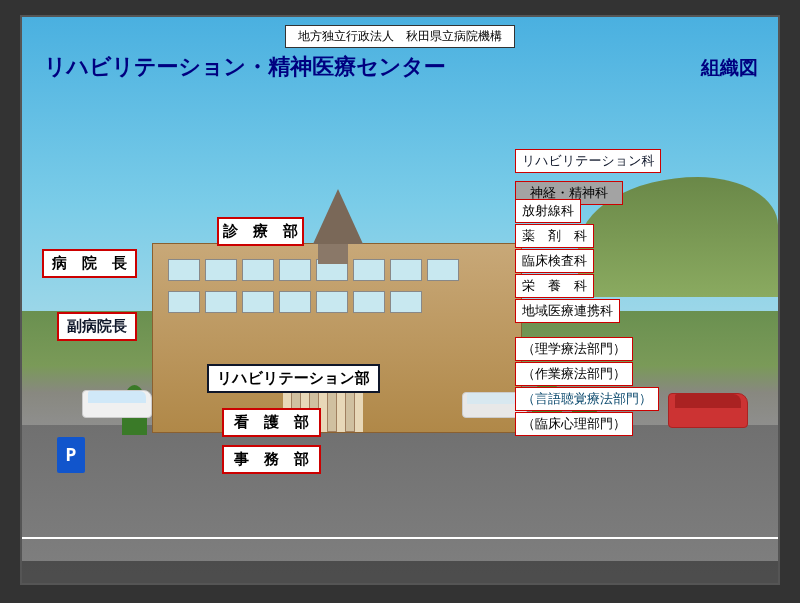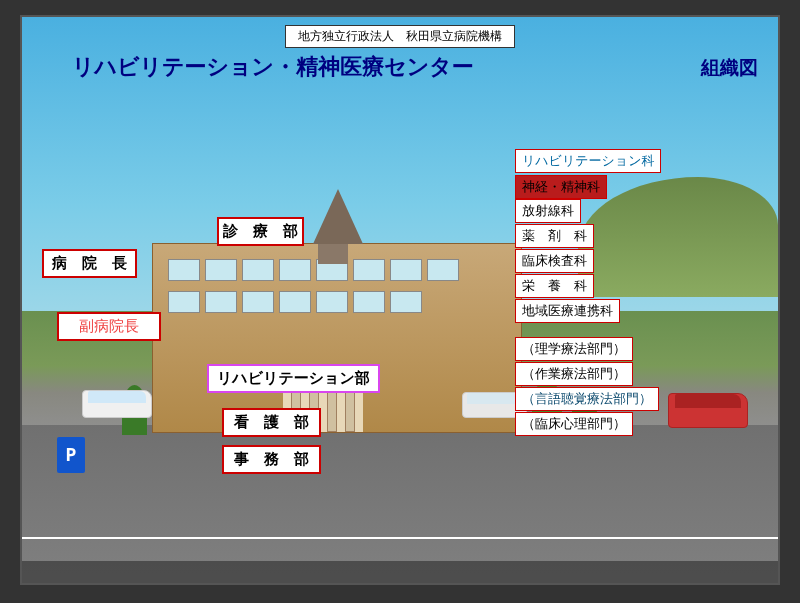--- a/index.html
+++ b/index.html
@@ -182,39 +182,39 @@
 
     <line x1="95" y1="248" x2="95" y2="248" stroke="#CC0000" stroke-width="1.5"></line>
 
     <line x1="75" y1="248" x2="75" y2="310" stroke="#CC0000" stroke-width="1.5"></line>
     <line x1="75" y1="248" x2="95" y2="248" stroke="#CC0000" stroke-width="1.5"></line>
     <line x1="75" y1="310" x2="88" y2="310" stroke="#CC0000" stroke-width="1.5"></line>
   </svg>
 
   <div style="position:absolute;top:8px;left:50%;transform:translateX(-50%);border:1px solid #333;padding:2px 12px;font-size:12px;background:white;color:#000;white-space:nowrap;z-index:15;">地方独立行政法人　秋田県立病院機構</div>
 
-  <div style="position:absolute;top:35px;left:22px;font-size:22px;font-weight:bold;color:#000080;white-space:nowrap;z-index:15;margin-left:28px;">リハビリテーション・精神医療センター</div>
+  <div style="position:absolute;top:35px;left:22px;font-size:22px;font-weight:bold;color:#000080;white-space:nowrap;z-index:15;">リハビリテーション・精神医療センター</div>
 
   <div style="position:absolute;top:38px;right:20px;font-size:19px;font-weight:bold;color:#000080;z-index:15;">組織図</div>
 
   <div style="position:absolute;top:232px;left:20px;background:white;border:2px solid #CC0000;padding:3px 8px;font-size:15px;font-weight:bold;color:#000;white-space:nowrap;z-index:15;">病　院　長</div>
 
-  <div style="position:absolute;top:295px;left:35px;background:white;border:2px solid #CC0000;padding:3px 20px;font-size:15px;font-weight:normal;color:#ef4444;white-space:nowrap;z-index:15;">副病院長</div>
+  <div style="position:absolute;top:295px;left:35px;background:white;border:2px solid #CC0000;padding:3px 8px;font-size:15px;font-weight:bold;color:#0f172a;white-space:nowrap;z-index:15;">副病院長</div>
 
   <div style="position:absolute;top:200px;left:195px;background:white;border:2px solid #CC0000;padding:3px 4px;font-size:15px;font-weight:bold;color:#000;white-space:nowrap;z-index:15;">診　療　部</div>
 
-  <div style="position:absolute;top:347px;left:185px;background:white;border:2px solid #d946ef;padding:3px 8px;font-size:15px;font-weight:bold;color:#000;white-space:nowrap;z-index:15;">リハビリテーション部</div>
+  <div style="position:absolute;top:347px;left:185px;background:white;border:2px solid #0f172a;padding:3px 8px;font-size:15px;font-weight:bold;color:#000;white-space:nowrap;z-index:15;">リハビリテーション部</div>
 
   <div style="position:absolute;top:428px;left:200px;background:white;border:2px solid #CC0000;padding:3px 10px;font-size:15px;font-weight:bold;color:#000;white-space:nowrap;z-index:15;">事　務　部</div>
 
   <div style="position:absolute;top:391px;left:200px;background:white;border:2px solid #CC0000;padding:3px 10px;font-size:15px;font-weight:bold;color:#000;white-space:nowrap;z-index:15;">看　護　部</div>
 
-  <div style="position:absolute;top:132px;left:493px;background:white;border:1px solid #CC0000;padding:2px 6px;font-size:13px;color:#0369a1;white-space:nowrap;z-index:15;">リハビリテーション科</div>
-
-  <div style="position:absolute;top:158px;left:493px;background:#b91c1c;border:1px solid #CC0000;padding:2px 6px;font-size:13px;color:#000;white-space:nowrap;z-index:15;">神経・精神科</div>
+  <div style="position:absolute;top:132px;left:493px;background:white;border:1px solid #CC0000;padding:2px 6px;font-size:13px;color:#0f172a;white-space:nowrap;z-index:15;">リハビリテーション科</div>
+
+  <div style="position:absolute;top:164px;left:493px;background:#a3a3a3;border:1px solid #CC0000;padding:2px 14px;font-size:13px;color:#000;white-space:nowrap;z-index:15;">神経・精神科</div>
 
   <div style="position:absolute;top:182px;left:493px;background:white;border:1px solid #CC0000;padding:2px 6px;font-size:13px;color:#000;white-space:nowrap;z-index:15;">放射線科</div>
 
   <div style="position:absolute;top:207px;left:493px;background:white;border:1px solid #CC0000;padding:2px 6px;font-size:13px;color:#000;white-space:nowrap;z-index:15;">薬　剤　科</div>
 
   <div style="position:absolute;top:232px;left:493px;background:white;border:1px solid #CC0000;padding:2px 6px;font-size:13px;color:#000;white-space:nowrap;z-index:15;font-family:Liberation Mono, monospace;">臨床検査科</div>
 
   <div style="position:absolute;top:257px;left:493px;background:white;border:1px solid #CC0000;padding:2px 6px;font-size:13px;color:#000;white-space:nowrap;z-index:15;">栄　養　科</div>
 
   <div style="position:absolute;top:282px;left:493px;background:white;border:1px solid #CC0000;padding:2px 6px;font-size:13px;color:#000;white-space:nowrap;z-index:15;">地域医療連携科</div>

